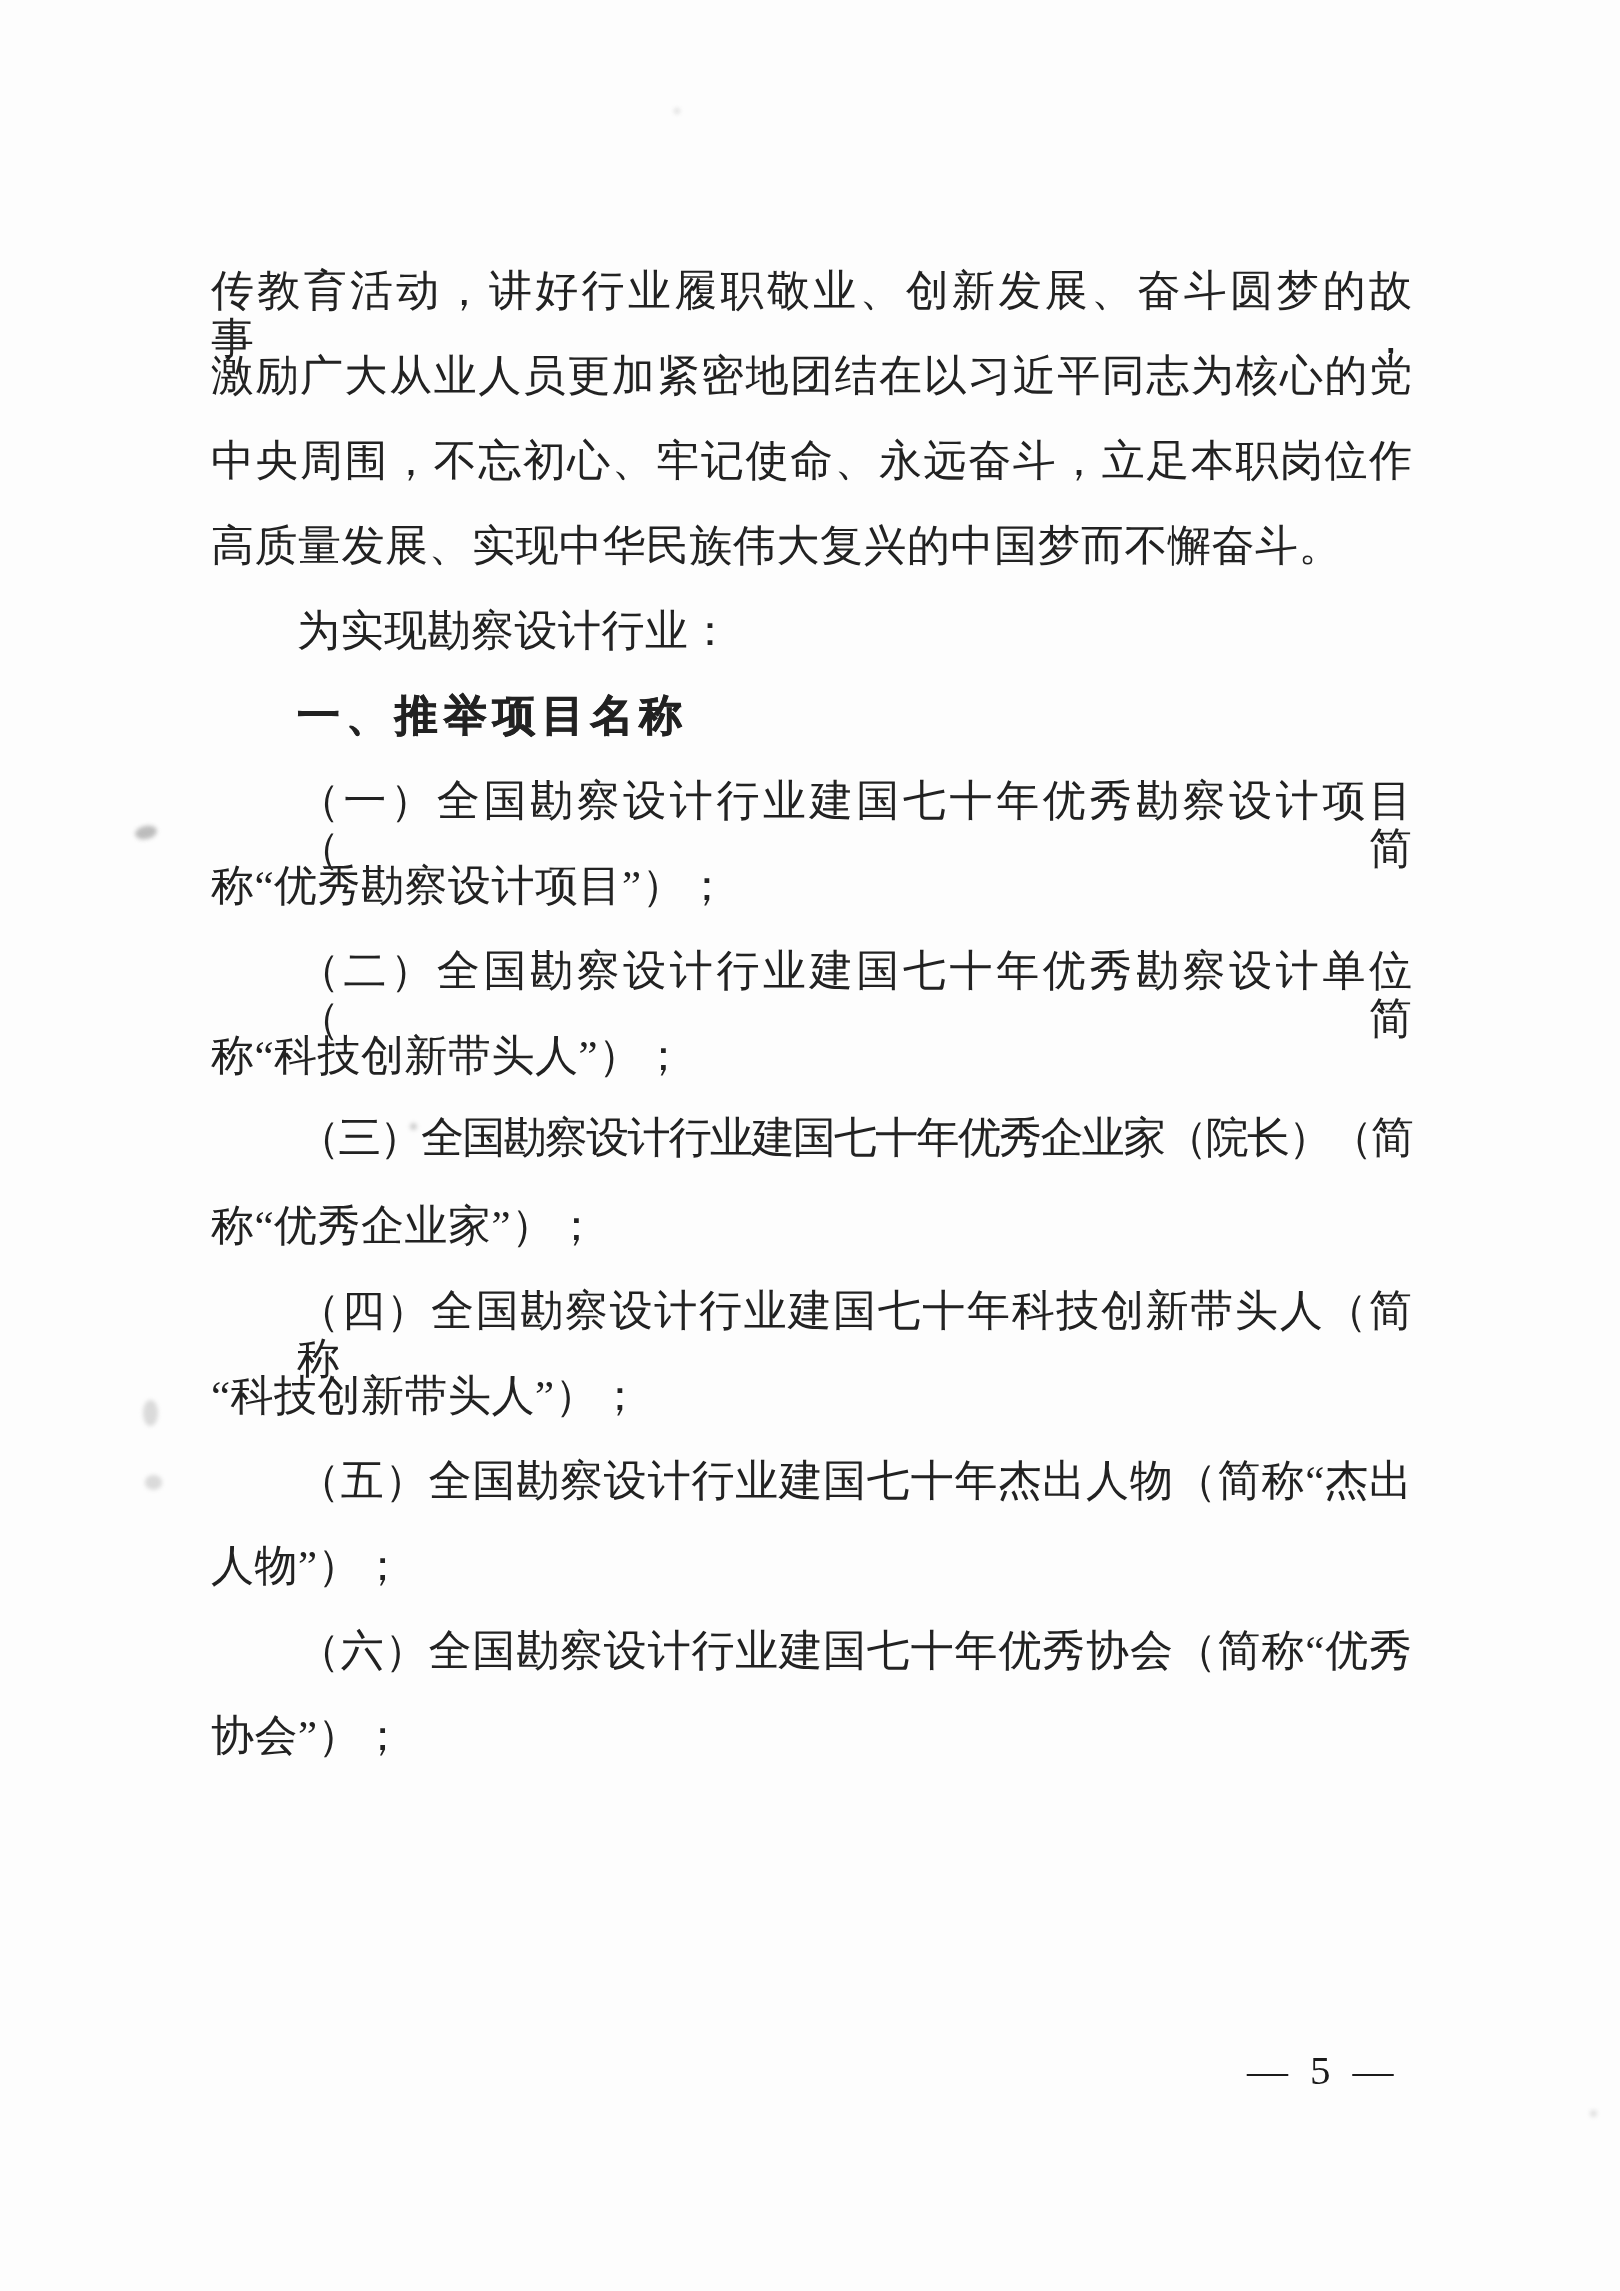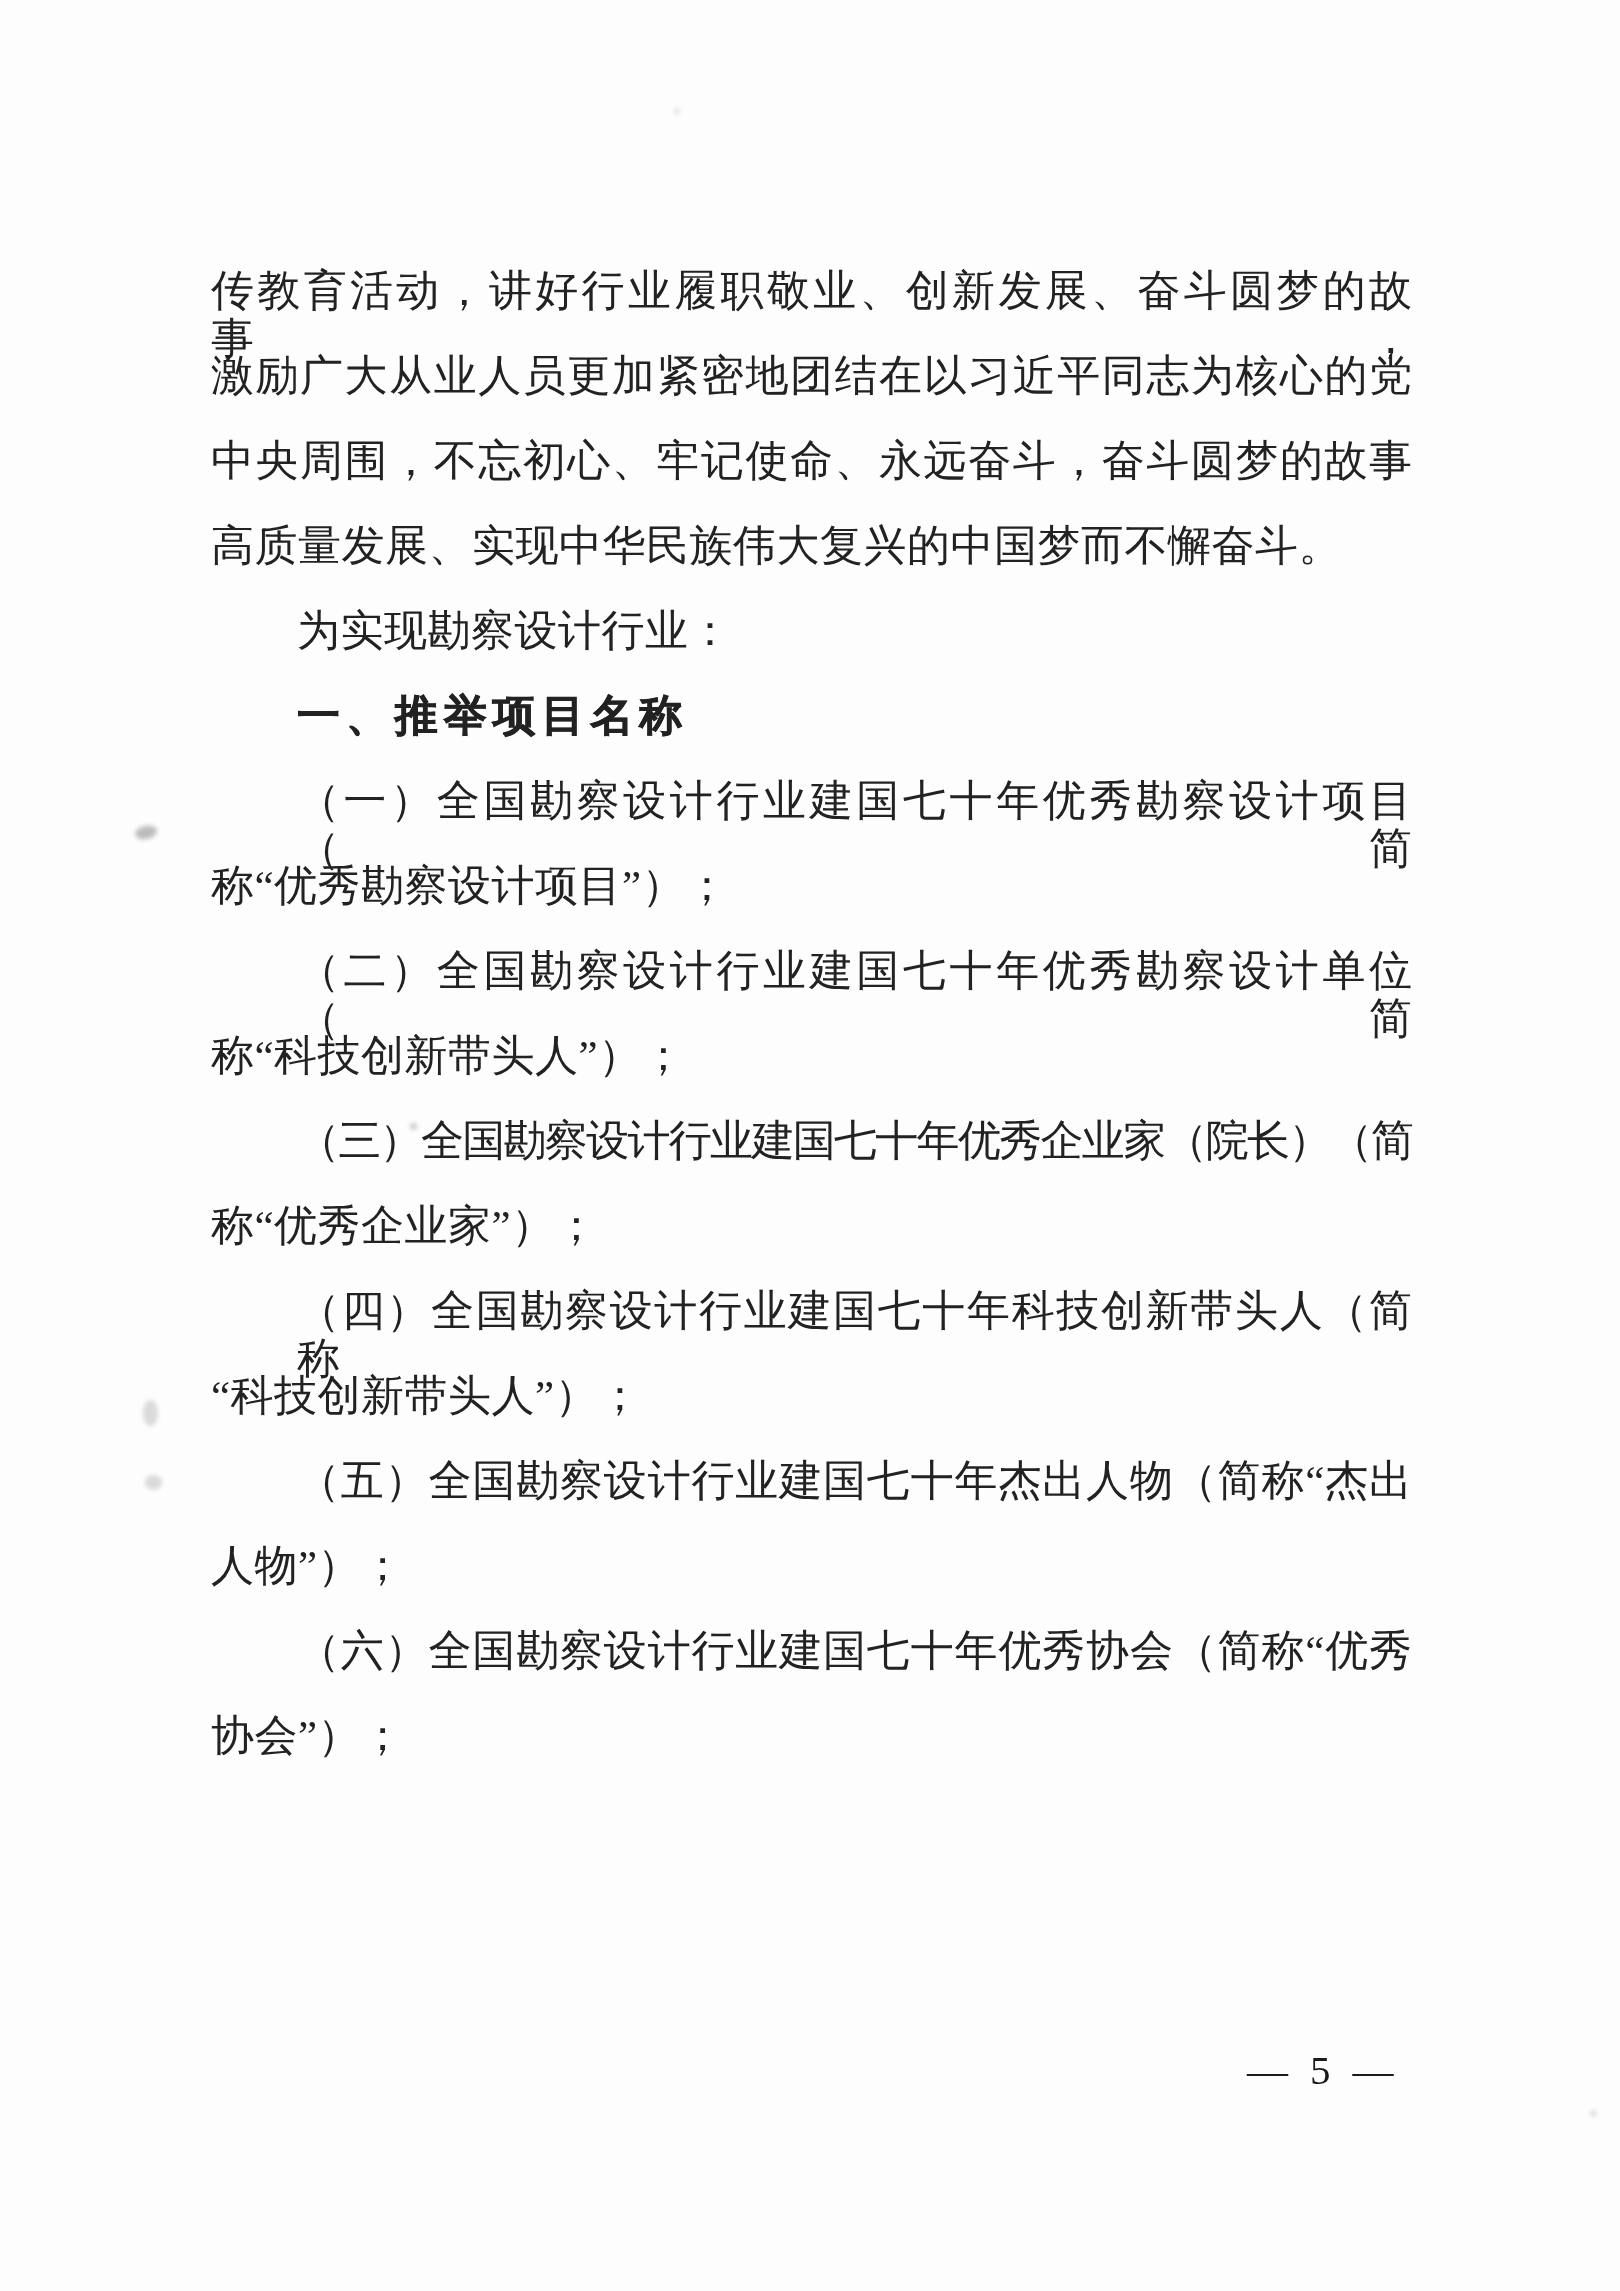--- a/index.html
+++ b/index.html
@@ -30,21 +30,21 @@
     text-align-last:justify;
     letter-spacing:0;
   }
   .line.indent{ padding-left:86px; }
   .line.heading{
     font-family:Liberation Serif, serif;
     font-weight:bold;
     letter-spacing:5.9px;
     -webkit-text-stroke:0.6px var(--ink,#222222);
   }
-  .line.squeeze{ letter-spacing:-2px; }
+  .line.squeeze{ letter-spacing:-2px;font-family:Liberation Mono, monospace; }
   .page-number{
     position:absolute;
     left:1247px;top:2041px;
     font-size:41px;
     line-height:59px;
     letter-spacing:5.9px;
     font-family:"Liberation Serif","DejaVu Serif",serif;
     color:#1b1b1b;
   }
   
@@ -62,21 +62,21 @@
   .smudge.s6{ left:674px; top:108px;  width:5.9px;  height:5.9px;  opacity:.3; }
 </style>
 </head>
 <body>
 
 <div class="page">
 
   <div class="doc-body">
     <div class="line justify">传教育活动，讲好行业履职敬业、创新发展、奋斗圆梦的故事，</div>
     <div class="line justify">激励广大从业人员更加紧密地团结在以习近平同志为核心的党</div>
-    <div class="line justify">中央周围，不忘初心、牢记使命、永远奋斗，奋斗圆梦的故事</div>
+    <div class="line justify">中央周围，不忘初心、牢记使命、永远奋斗，立足本职岗位作</div>
     <div class="line">高质量发展、实现中华民族伟大复兴的中国梦而不懈奋斗。</div>
     <div class="line indent">为实现勘察设计行业：</div>
     <div class="line indent heading">一、推举项目名称</div>
     <div class="line indent justify">（一）全国勘察设计行业建国七十年优秀勘察设计项目（简</div>
     <div class="line">称“优秀勘察设计项目”）；</div>
     <div class="line indent justify">（二）全国勘察设计行业建国七十年优秀勘察设计单位（简</div>
     <div class="line">称“科技创新带头人”）；</div>
     <div class="line indent justify squeeze">（三）全国勘察设计行业建国七十年优秀企业家（院长）（简</div>
     <div class="line">称“优秀企业家”）；</div>
     <div class="line indent justify">（四）全国勘察设计行业建国七十年科技创新带头人（简称</div>

